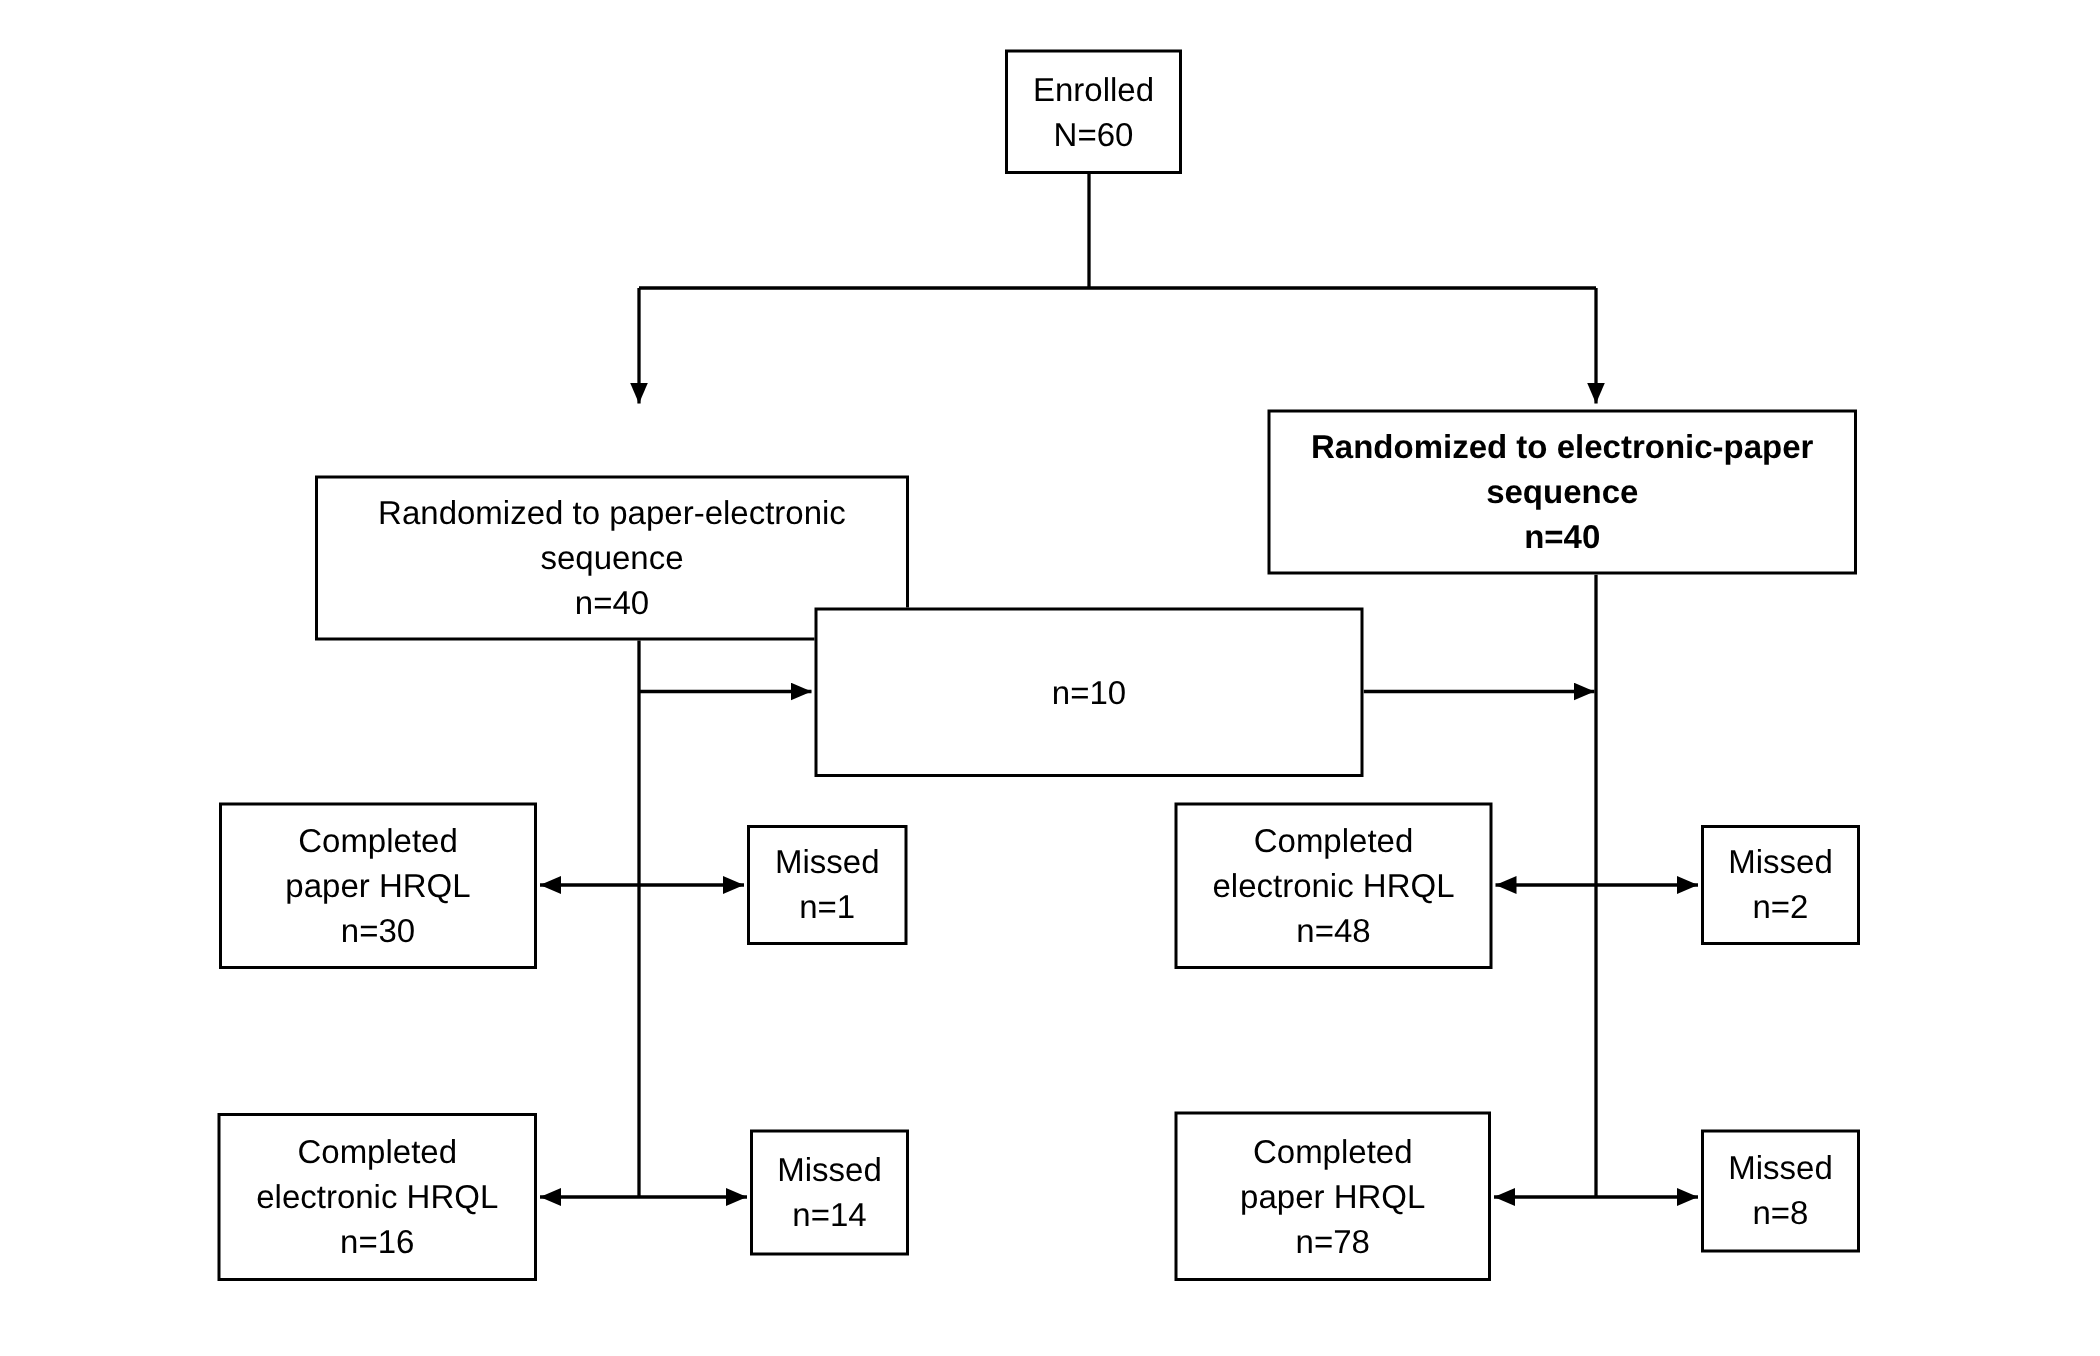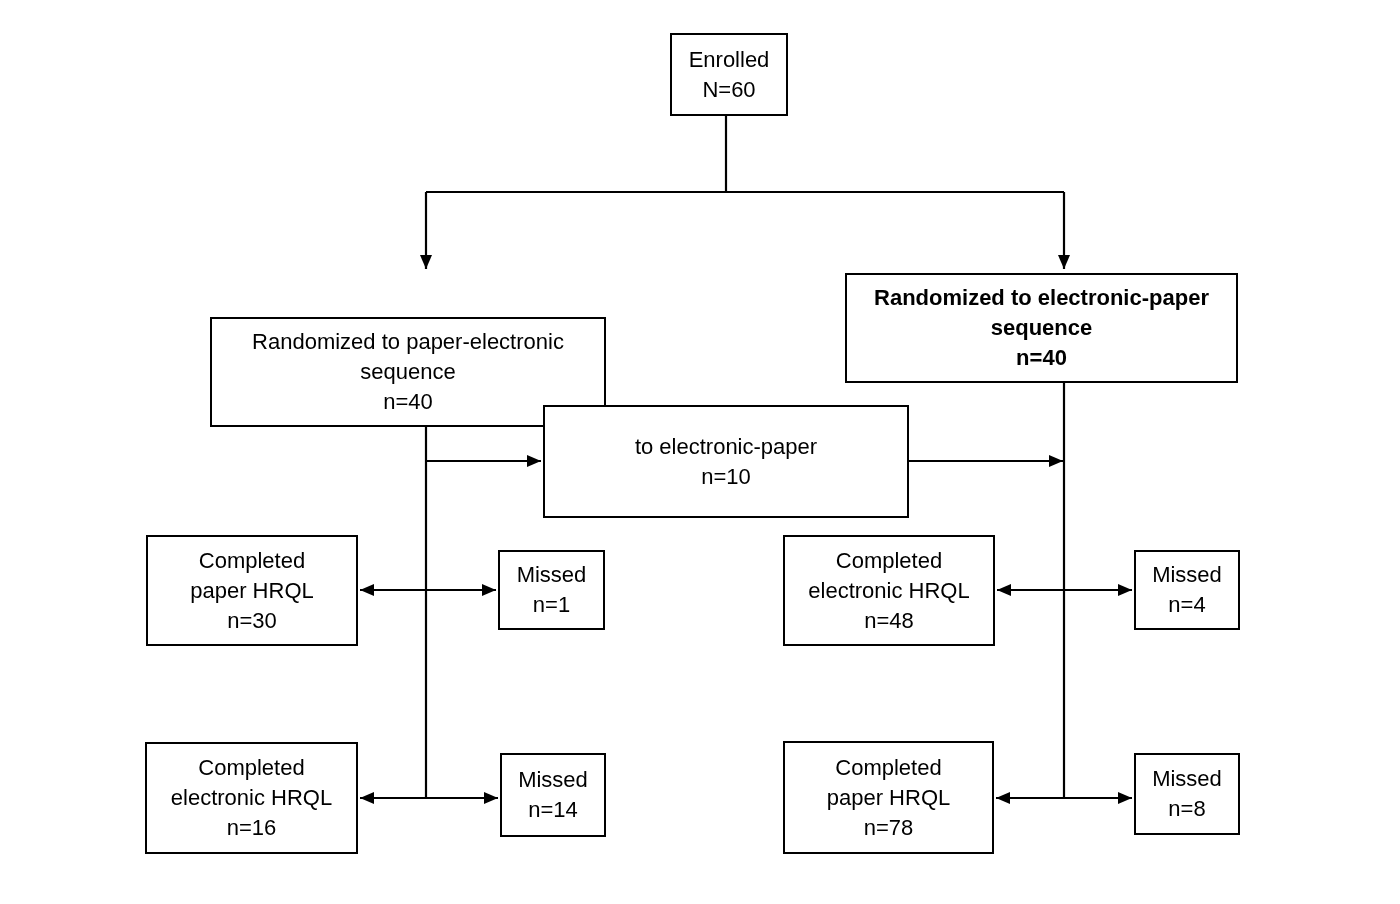--- a/index.html
+++ b/index.html
@@ -105,21 +105,20 @@
     <div>n=40</div>
   </div>
 
   <div class="box" id="b-rand-ep">
     <div>Randomized to electronic-paper</div>
     <div>sequence</div>
     <div>n=40</div>
   </div>
 
   <div class="box" id="b-switch">
-    <div>to electronic-paper</div>
     <div>n=10</div>
   </div>
 
   <div class="box" id="b-comp-paper-30">
     <div>Completed</div>
     <div>paper HRQL</div>
     <div>n=30</div>
   </div>
 
   <div class="box" id="b-missed-0">
@@ -128,21 +127,21 @@
   </div>
 
   <div class="box" id="b-comp-elec-48">
     <div>Completed</div>
     <div>electronic HRQL</div>
     <div>n=48</div>
   </div>
 
   <div class="box" id="b-missed-2">
     <div>Missed</div>
-    <div>n=4</div>
+    <div>n=2</div>
   </div>
 
   <div class="box" id="b-comp-elec-16">
     <div>Completed</div>
     <div>electronic HRQL</div>
     <div>n=16</div>
   </div>
 
   <div class="box" id="b-missed-14">
     <div>Missed</div>

